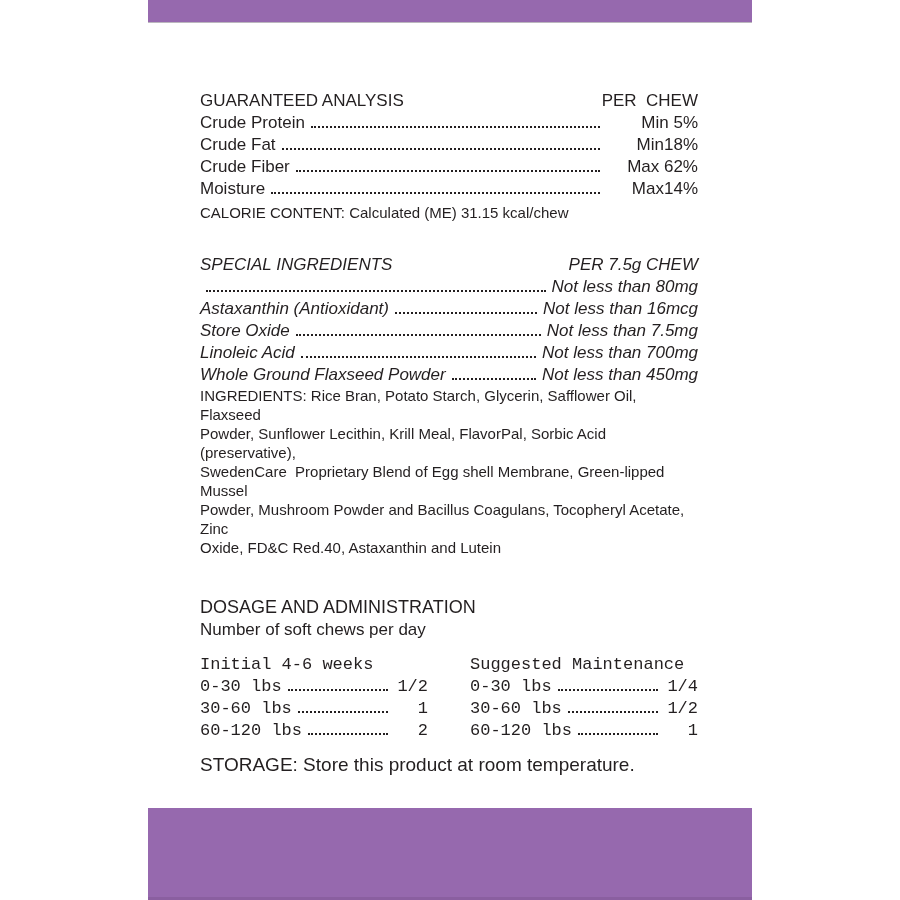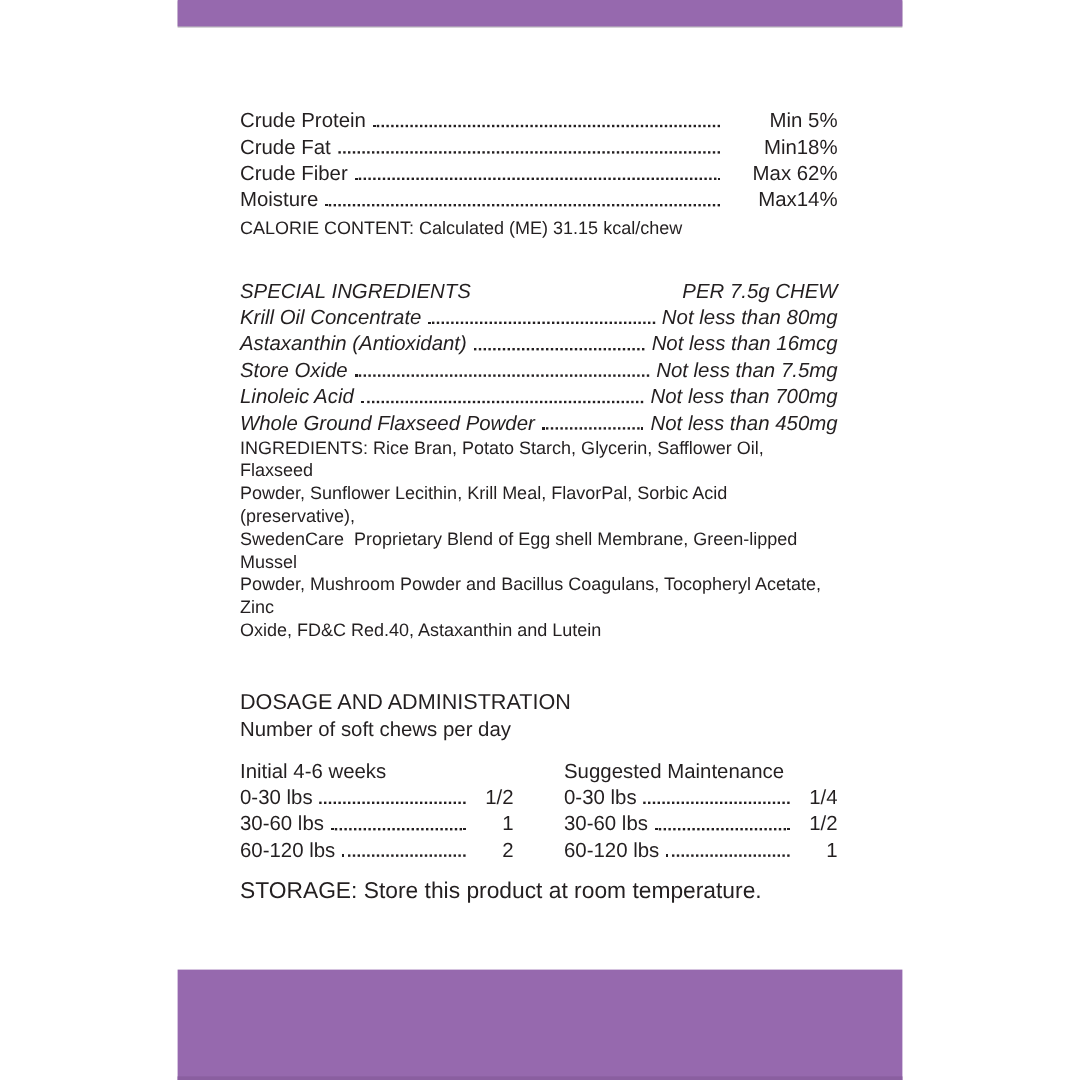--- a/index.html
+++ b/index.html
@@ -27,36 +27,40 @@
 
   .sec-si{margin-top:31px;font-style:italic;}
 
   .ingredients{font-size:15px;line-height:19px;}
   .ingredients .wrap{white-space:pre-wrap;}
 
   .sec-dose{margin-top:39px;}
   .dose-title{font-size:18px;line-height:23px;font-weight:500;}
   .dose-sub{font-size:17px;line-height:22px;}
   .dose-tables{display:flex;margin-top:13px;}
-  .dose-col{width:228px;}
+  .dose-col{width:228px;font-family:Liberation Mono, monospace;}
   .dose-col.right{margin-left:42px;}
   .dose-hdr{font-size:17px;line-height:22px;font-weight:500;}
   .dose-val{width:34px;text-align:right;flex:0 0 auto;}
 
   .storage{margin-top:12px;font-size:19px;line-height:22px;}
 </style>
 </head>
 <body>
 
 <div class="band band-top"></div>
 <div class="band band-bottom"></div>
 
 <div class="content">
 
   <div class="sec-ga">
+    <div class="hdr-row">
+      <span>GUARANTEED ANALYSIS</span>
+      <span class="pre">PER  CHEW</span>
+    </div>
     <div class="row">
       <span>Crude Protein</span>
       <span class="dots"></span>
       <span class="val ga-val">Min 5%</span>
     </div>
     <div class="row">
       <span>Crude Fat</span>
       <span class="dots"></span>
       <span class="val ga-val">Min18%</span>
     </div>
@@ -74,21 +78,20 @@
       <span class="b">CALORIE CONTENT:</span><span class="pre"> Calculated (ME) 31.15 kcal/chew</span>
     </div>
   </div>
 
   <div class="sec-si">
     <div class="hdr-row">
       <span>SPECIAL INGREDIENTS</span>
       <span>PER 7.5g CHEW</span>
     </div>
     <div class="row">
-      <span>Krill Oil Concentrate</span>
       <span class="dots"></span>
       <span class="val">Not less than 80mg</span>
     </div>
     <div class="row">
       <span>Astaxanthin (Antioxidant)</span>
       <span class="dots"></span>
       <span class="val">Not less than 16mcg</span>
     </div>
     <div class="row">
       <span>Store Oxide</span>

